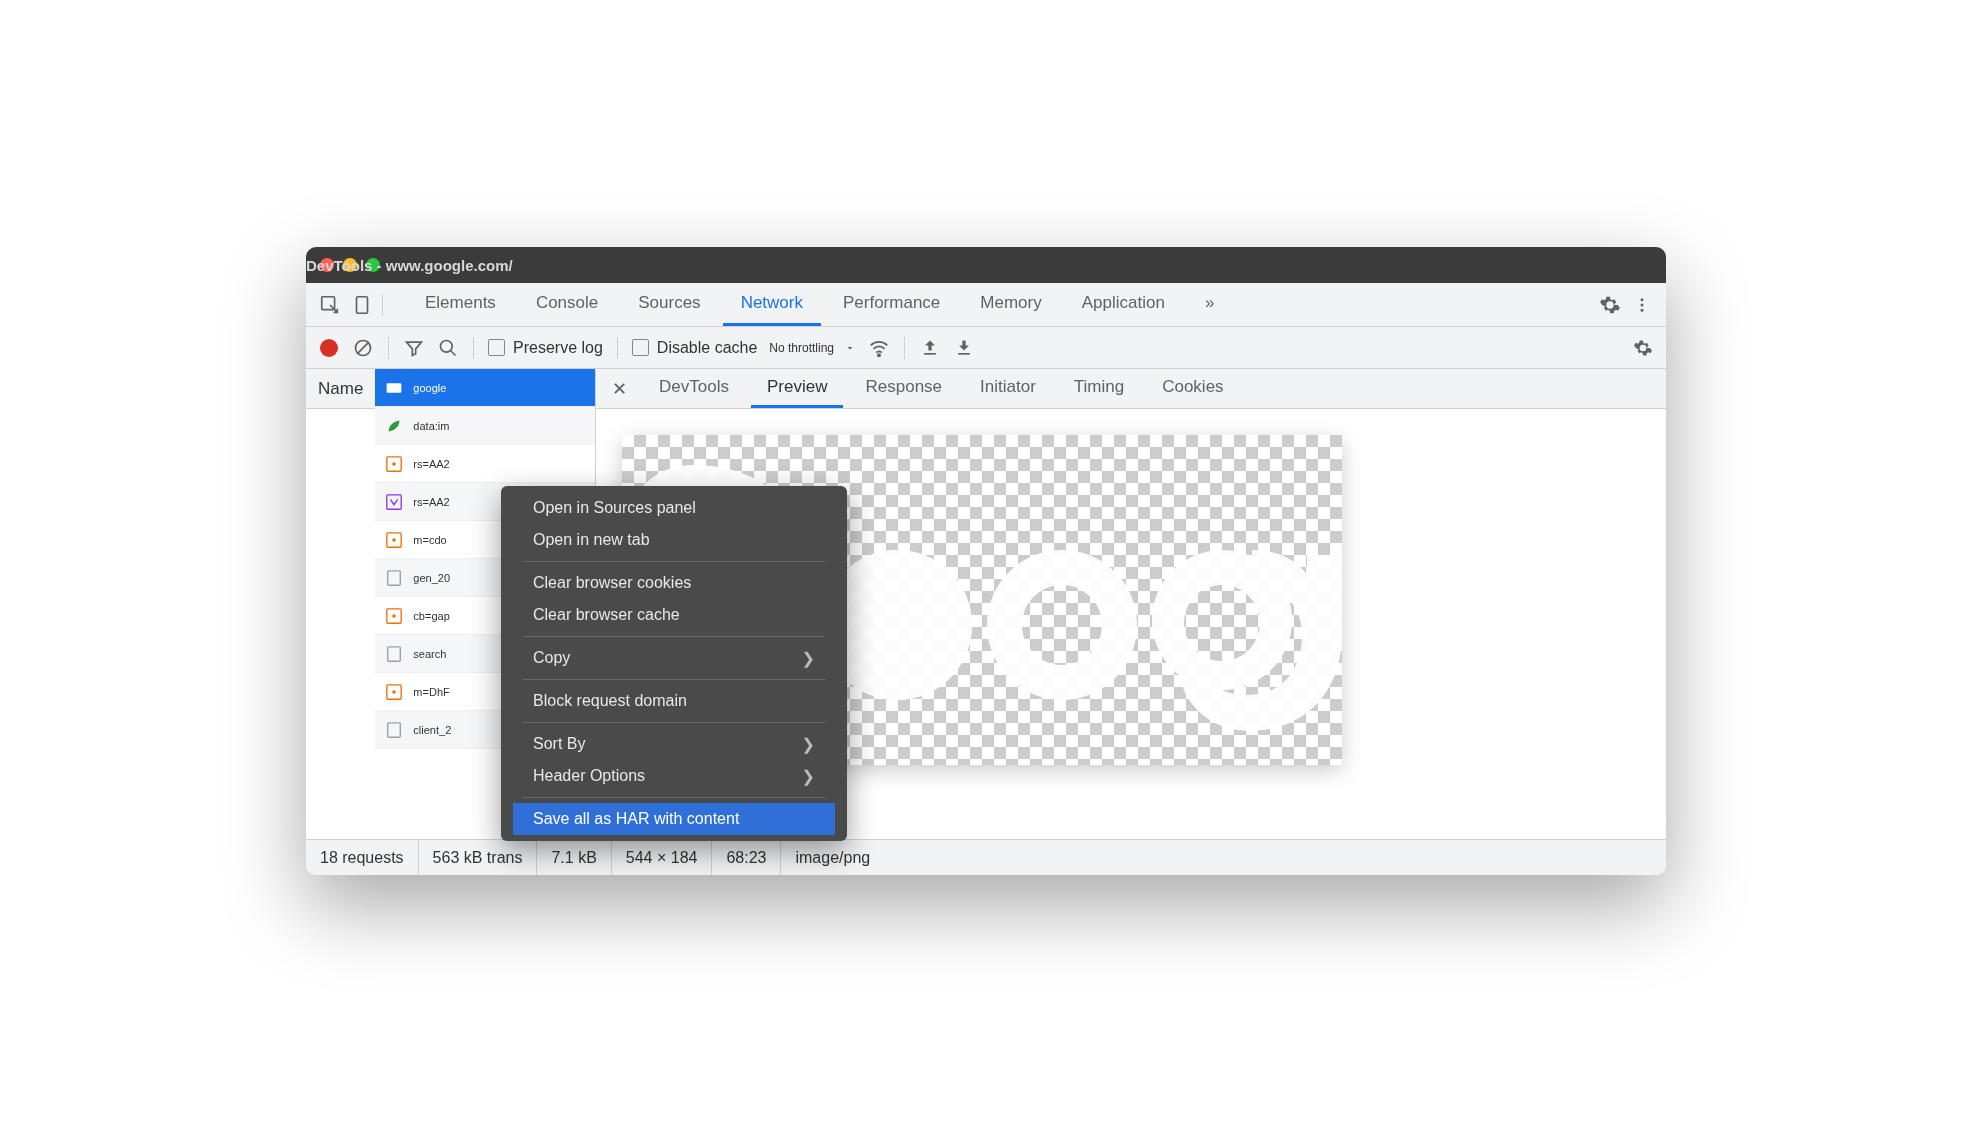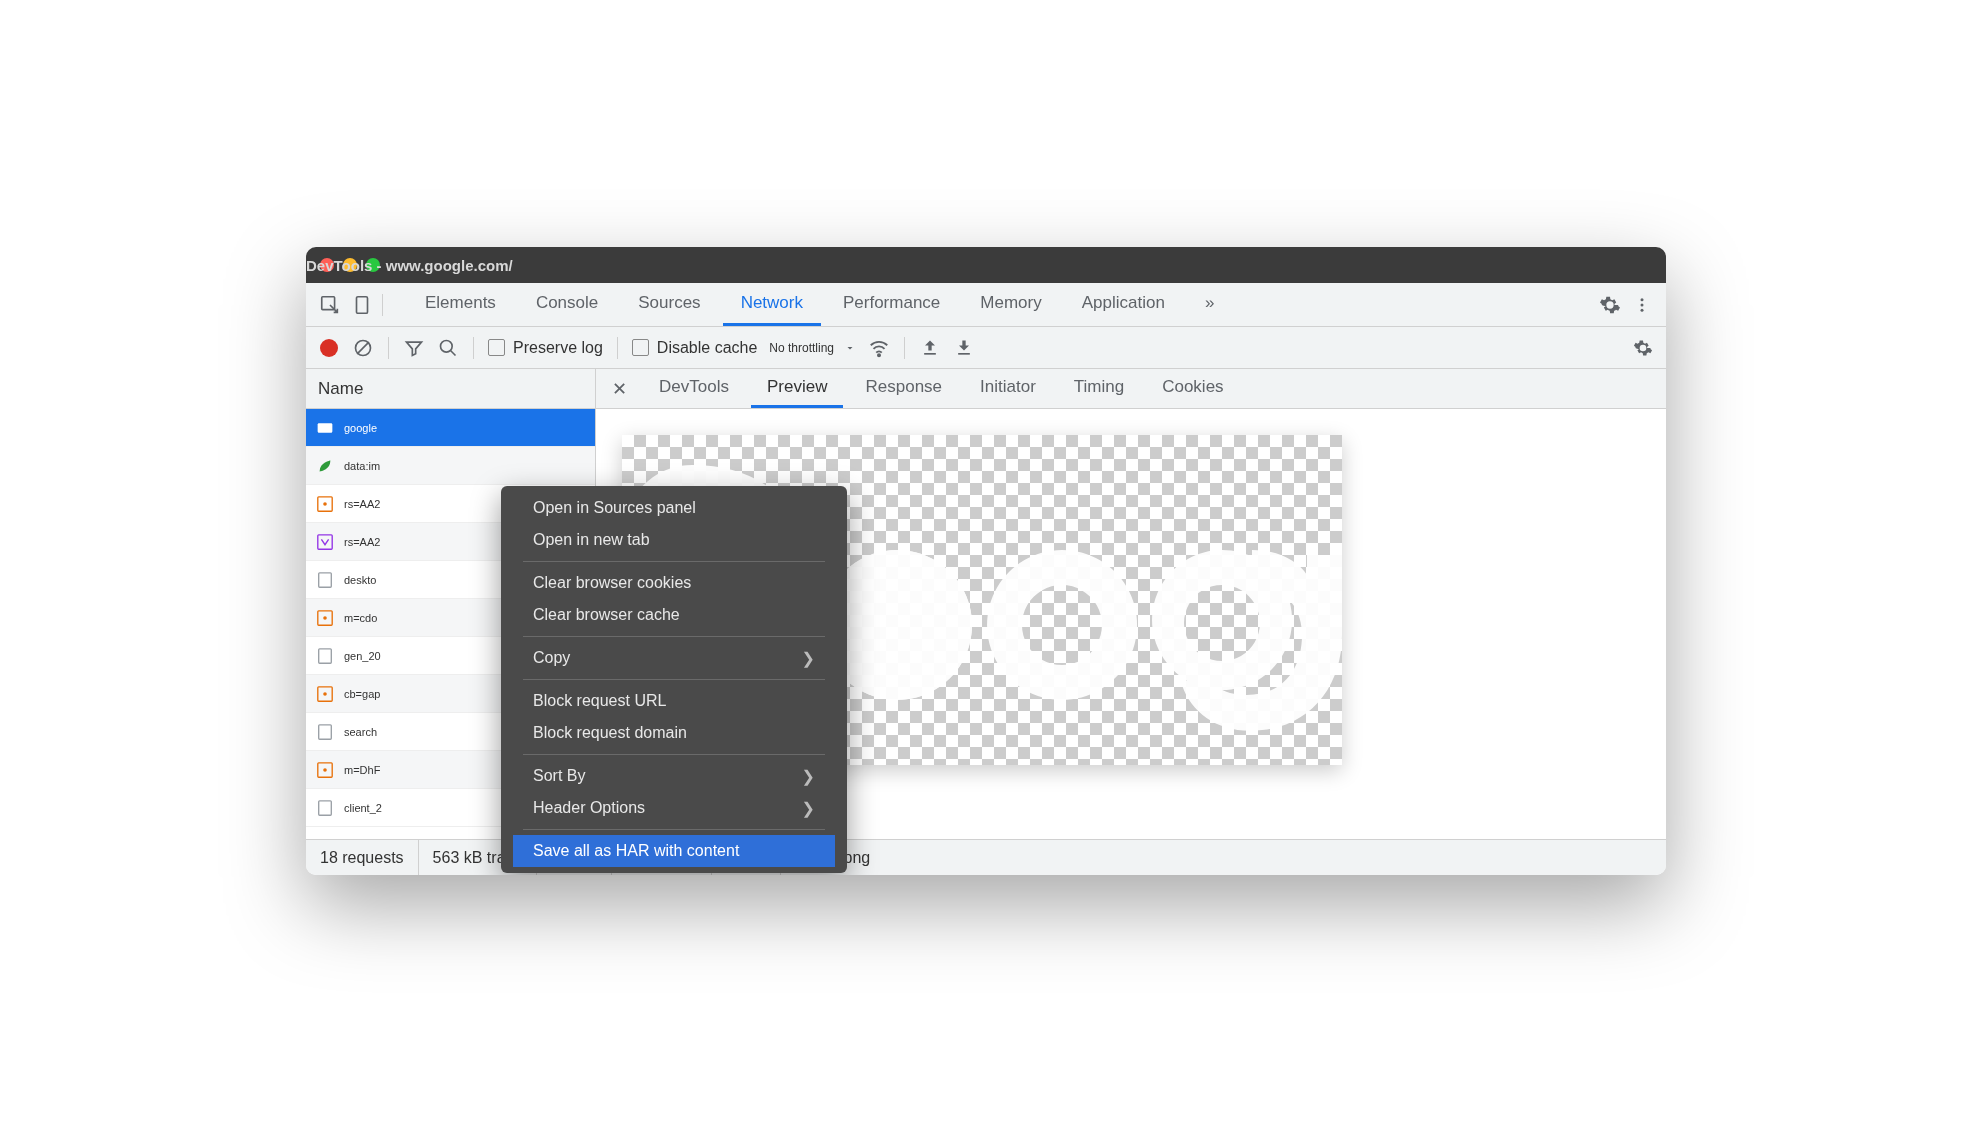--- a/index.html
+++ b/index.html
@@ -22,21 +22,21 @@
 
 .toolbar { display: flex; align-items: center; height: 42px; border-bottom: 1px solid #d0d0d0; padding: 0 12px; gap: 12px; background: #f1f3f4; }
 .tb-btn { width: 22px; height: 22px; display: flex; align-items: center; justify-content: center; color: #5f6368; cursor: pointer; }
 .record { width: 18px; height: 18px; border-radius: 50%; background: #d93025; }
 .divider { width: 1px; height: 22px; background: #cfcfcf; margin: 0 2px; }
 .checkbox { display: flex; align-items: center; gap: 8px; font-size: 16px; color: #333; cursor: pointer; }
 .chk { width: 17px; height: 17px; border: 1.5px solid #888; border-radius: 2px; }
 .throttle { display: flex; align-items: center; gap: 10px; font-size: 12px; color: #333; cursor: pointer; }
 
 .body { display: flex; height: 470px; position: relative; }
-.sidebar { width: 290px; border-right: 1px solid #d0d0d0; display: flex; flex-direction: column; }
+.sidebar { width: 290px; border-right: 1px solid #d0d0d0; display: flex; }
 .side-header { height: 40px; border-bottom: 1px solid #d0d0d0; display: flex; align-items: center; padding: 0 12px; font-size: 17px; color: #333; background: #f1f3f4; }
 .list { flex: 1; overflow: hidden; }
 .row { height: 38px; display: flex; align-items: center; padding: 0 10px; gap: 10px; font-size: 11px; color: #333; cursor: pointer; border-bottom: 1px solid #eee; background: #fff; }
 .row:nth-child(even):not(.selected) { background: #f5f6f7; }
 .row.selected { background: #1a73e8; color: #fff; }
 .file-icon { width: 18px; height: 18px; flex-shrink: 0; }
 .row-name { white-space: nowrap; overflow: hidden; text-overflow: ellipsis; }
 
 .content { flex: 1; display: flex; flex-direction: column; }
 .det-tabs { height: 40px; border-bottom: 1px solid #d0d0d0; display: flex; align-items: center; padding: 0 6px; gap: 6px; background: #f1f3f4; }
@@ -207,28 +207,20 @@
             <span class="row-name">rs=AA2</span>
           </div>
           <div class="row">
             <span class="file-icon">
               <svg width="18" height="18" viewBox="0 0 20 20">
                 <rect x="2" y="2" width="16" height="16" rx="1" fill="none" stroke="#9334e6" stroke-width="1.5"></rect>
                 <path d="M6 7l4 6 4-6" stroke="#9334e6" stroke-width="1.5" fill="none"></path>
               </svg>
             </span>
             <span class="row-name">rs=AA2</span>
-          </div>
-          <div class="row">
-            <span class="file-icon">
-              <svg width="18" height="18" viewBox="0 0 20 20">
-                <rect x="3" y="2" width="14" height="16" rx="1" fill="none" stroke="#9aa0a6" stroke-width="1.5"></rect>
-              </svg>
-            </span>
-            <span class="row-name">deskto</span>
           </div>
           <div class="row">
             <span class="file-icon">
               <svg width="18" height="18" viewBox="0 0 20 20">
                 <rect x="2" y="2" width="16" height="16" rx="1" fill="none" stroke="#e8710a" stroke-width="1.5"></rect>
                 <circle cx="10" cy="10" r="2" fill="#e8710a"></circle>
               </svg>
             </span>
             <span class="row-name">m=cdo</span>
           </div>
@@ -321,23 +313,20 @@
         <div class="mitem">
           <span>Clear browser cache</span>
         </div>
         <div class="msep"></div>
         <div class="mitem">
           <span>Copy</span>
           <span class="chev">❯</span>
         </div>
         <div class="msep"></div>
         <div class="mitem">
-          <span>Block request URL</span>
-        </div>
-        <div class="mitem">
           <span>Block request domain</span>
         </div>
         <div class="msep"></div>
         <div class="mitem">
           <span>Sort By</span>
           <span class="chev">❯</span>
         </div>
         <div class="mitem">
           <span>Header Options</span>
           <span class="chev">❯</span>

